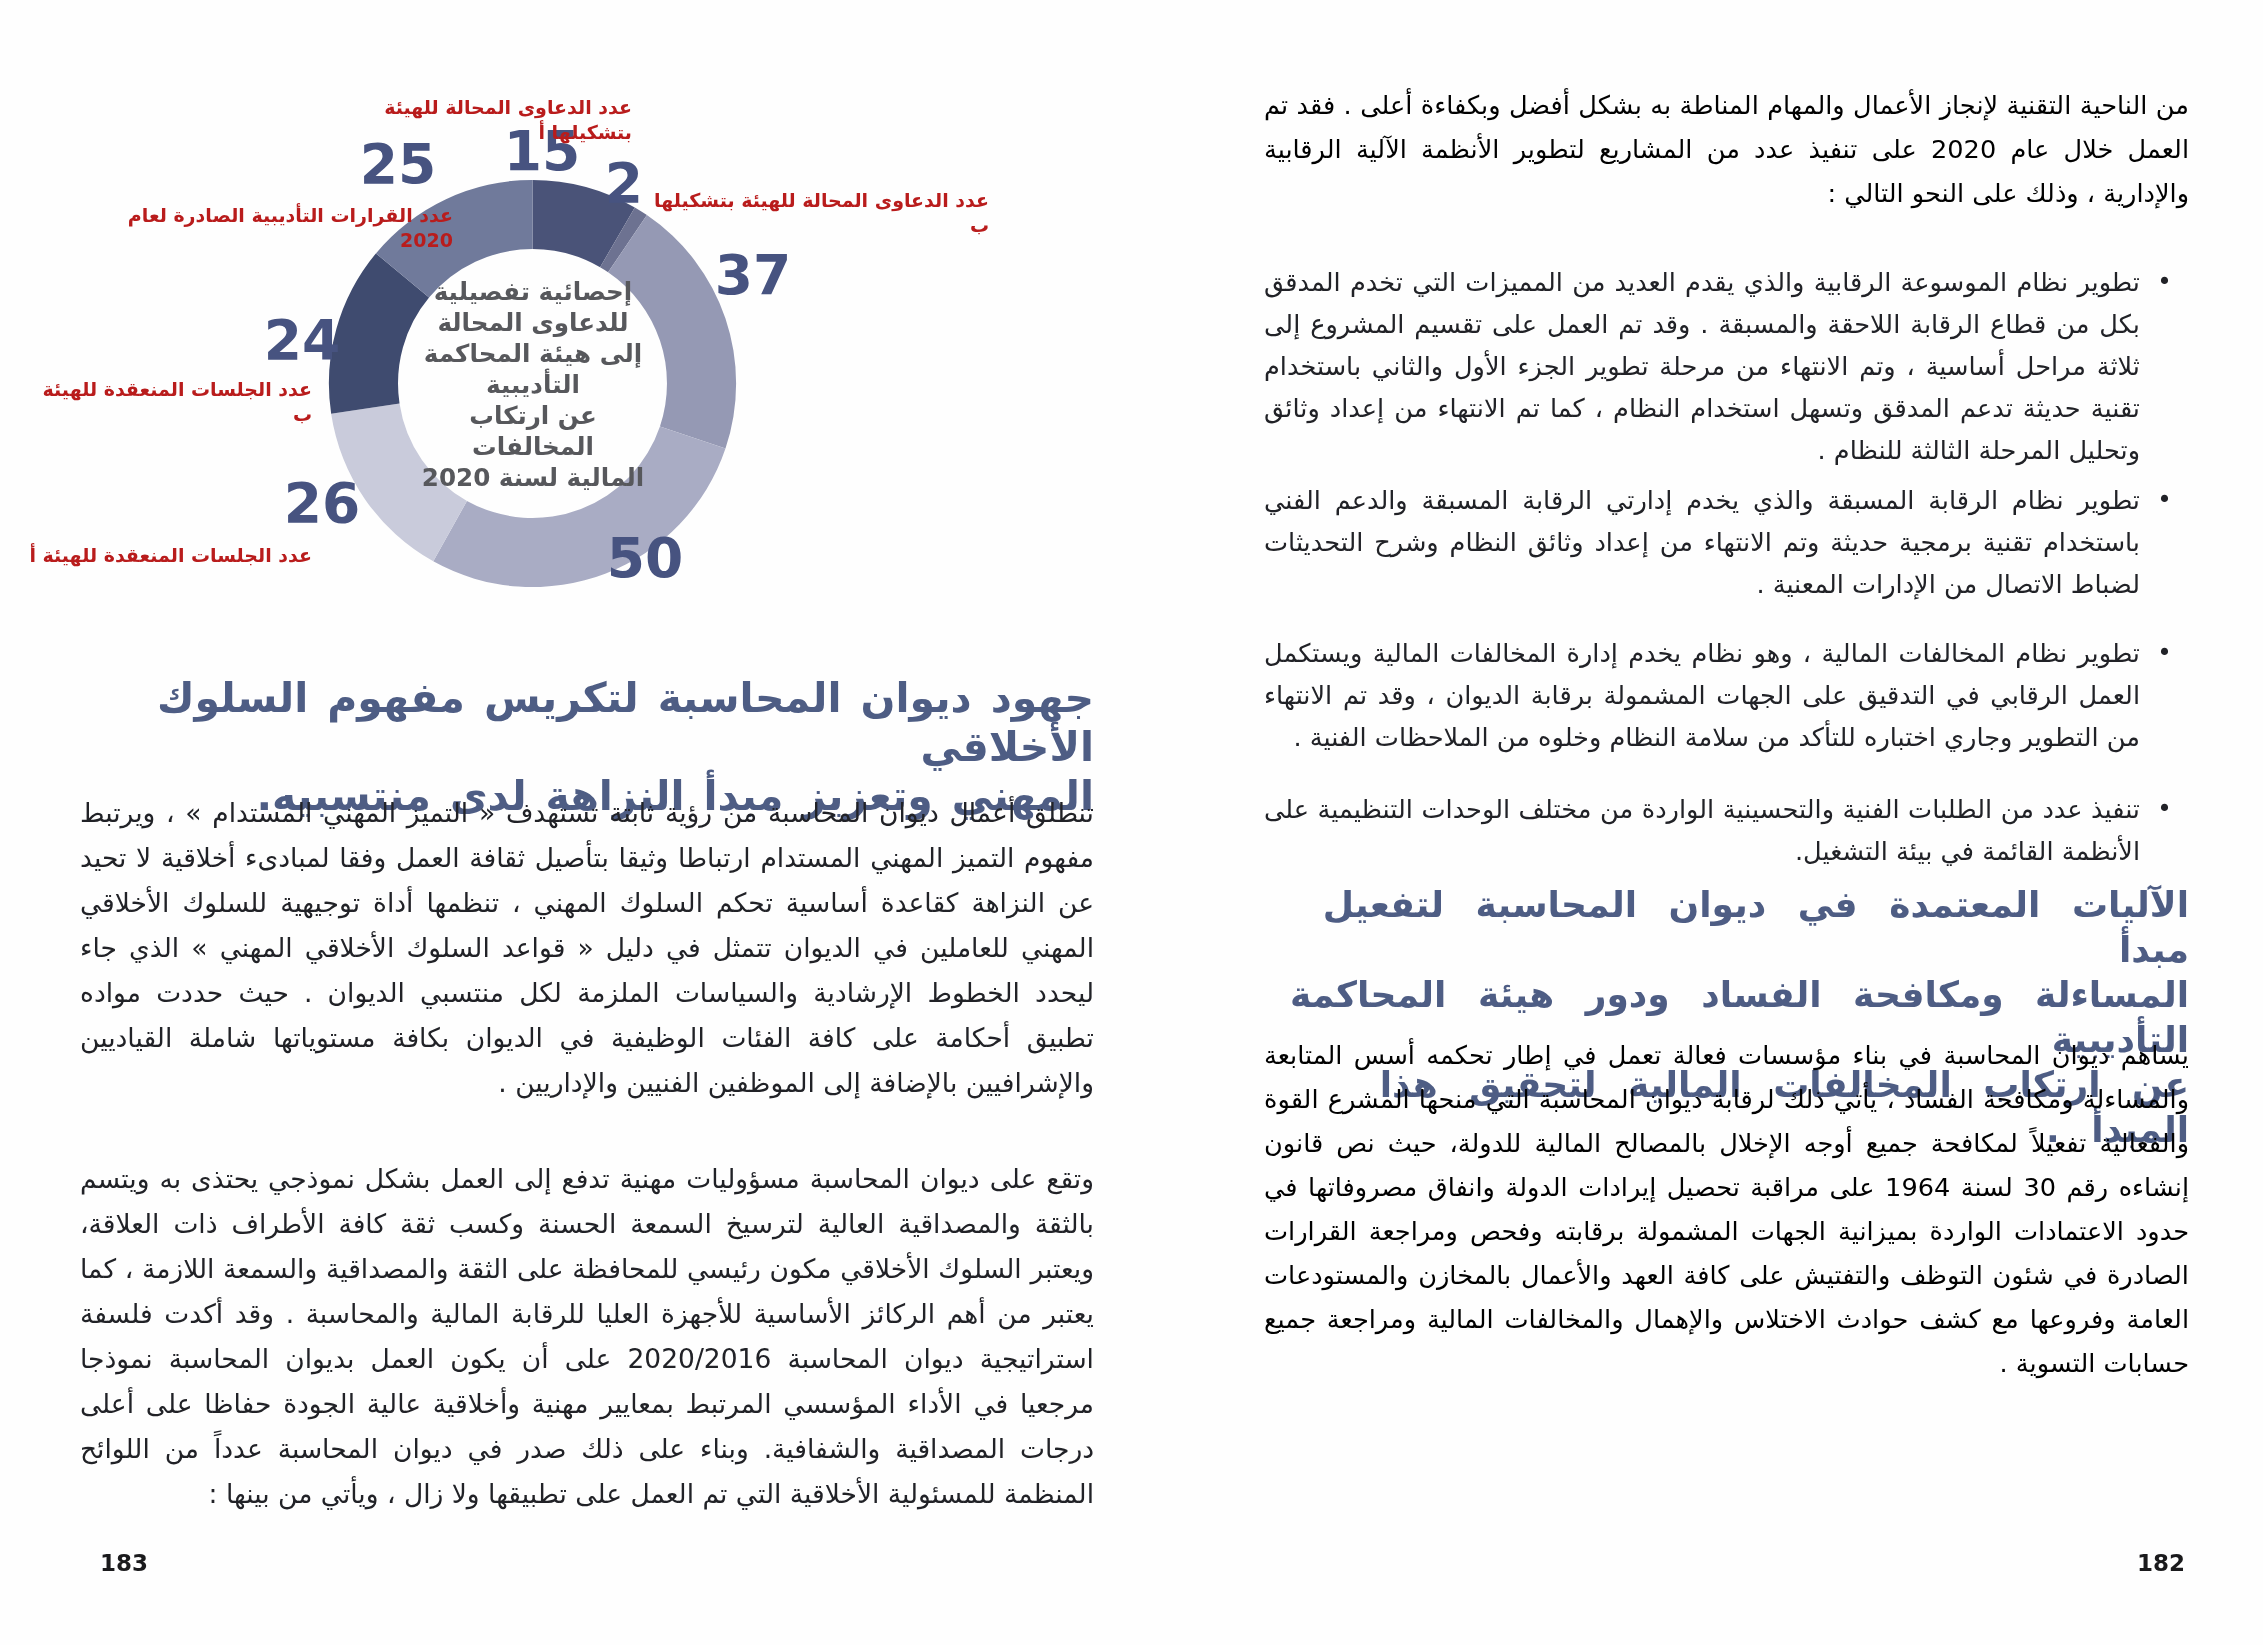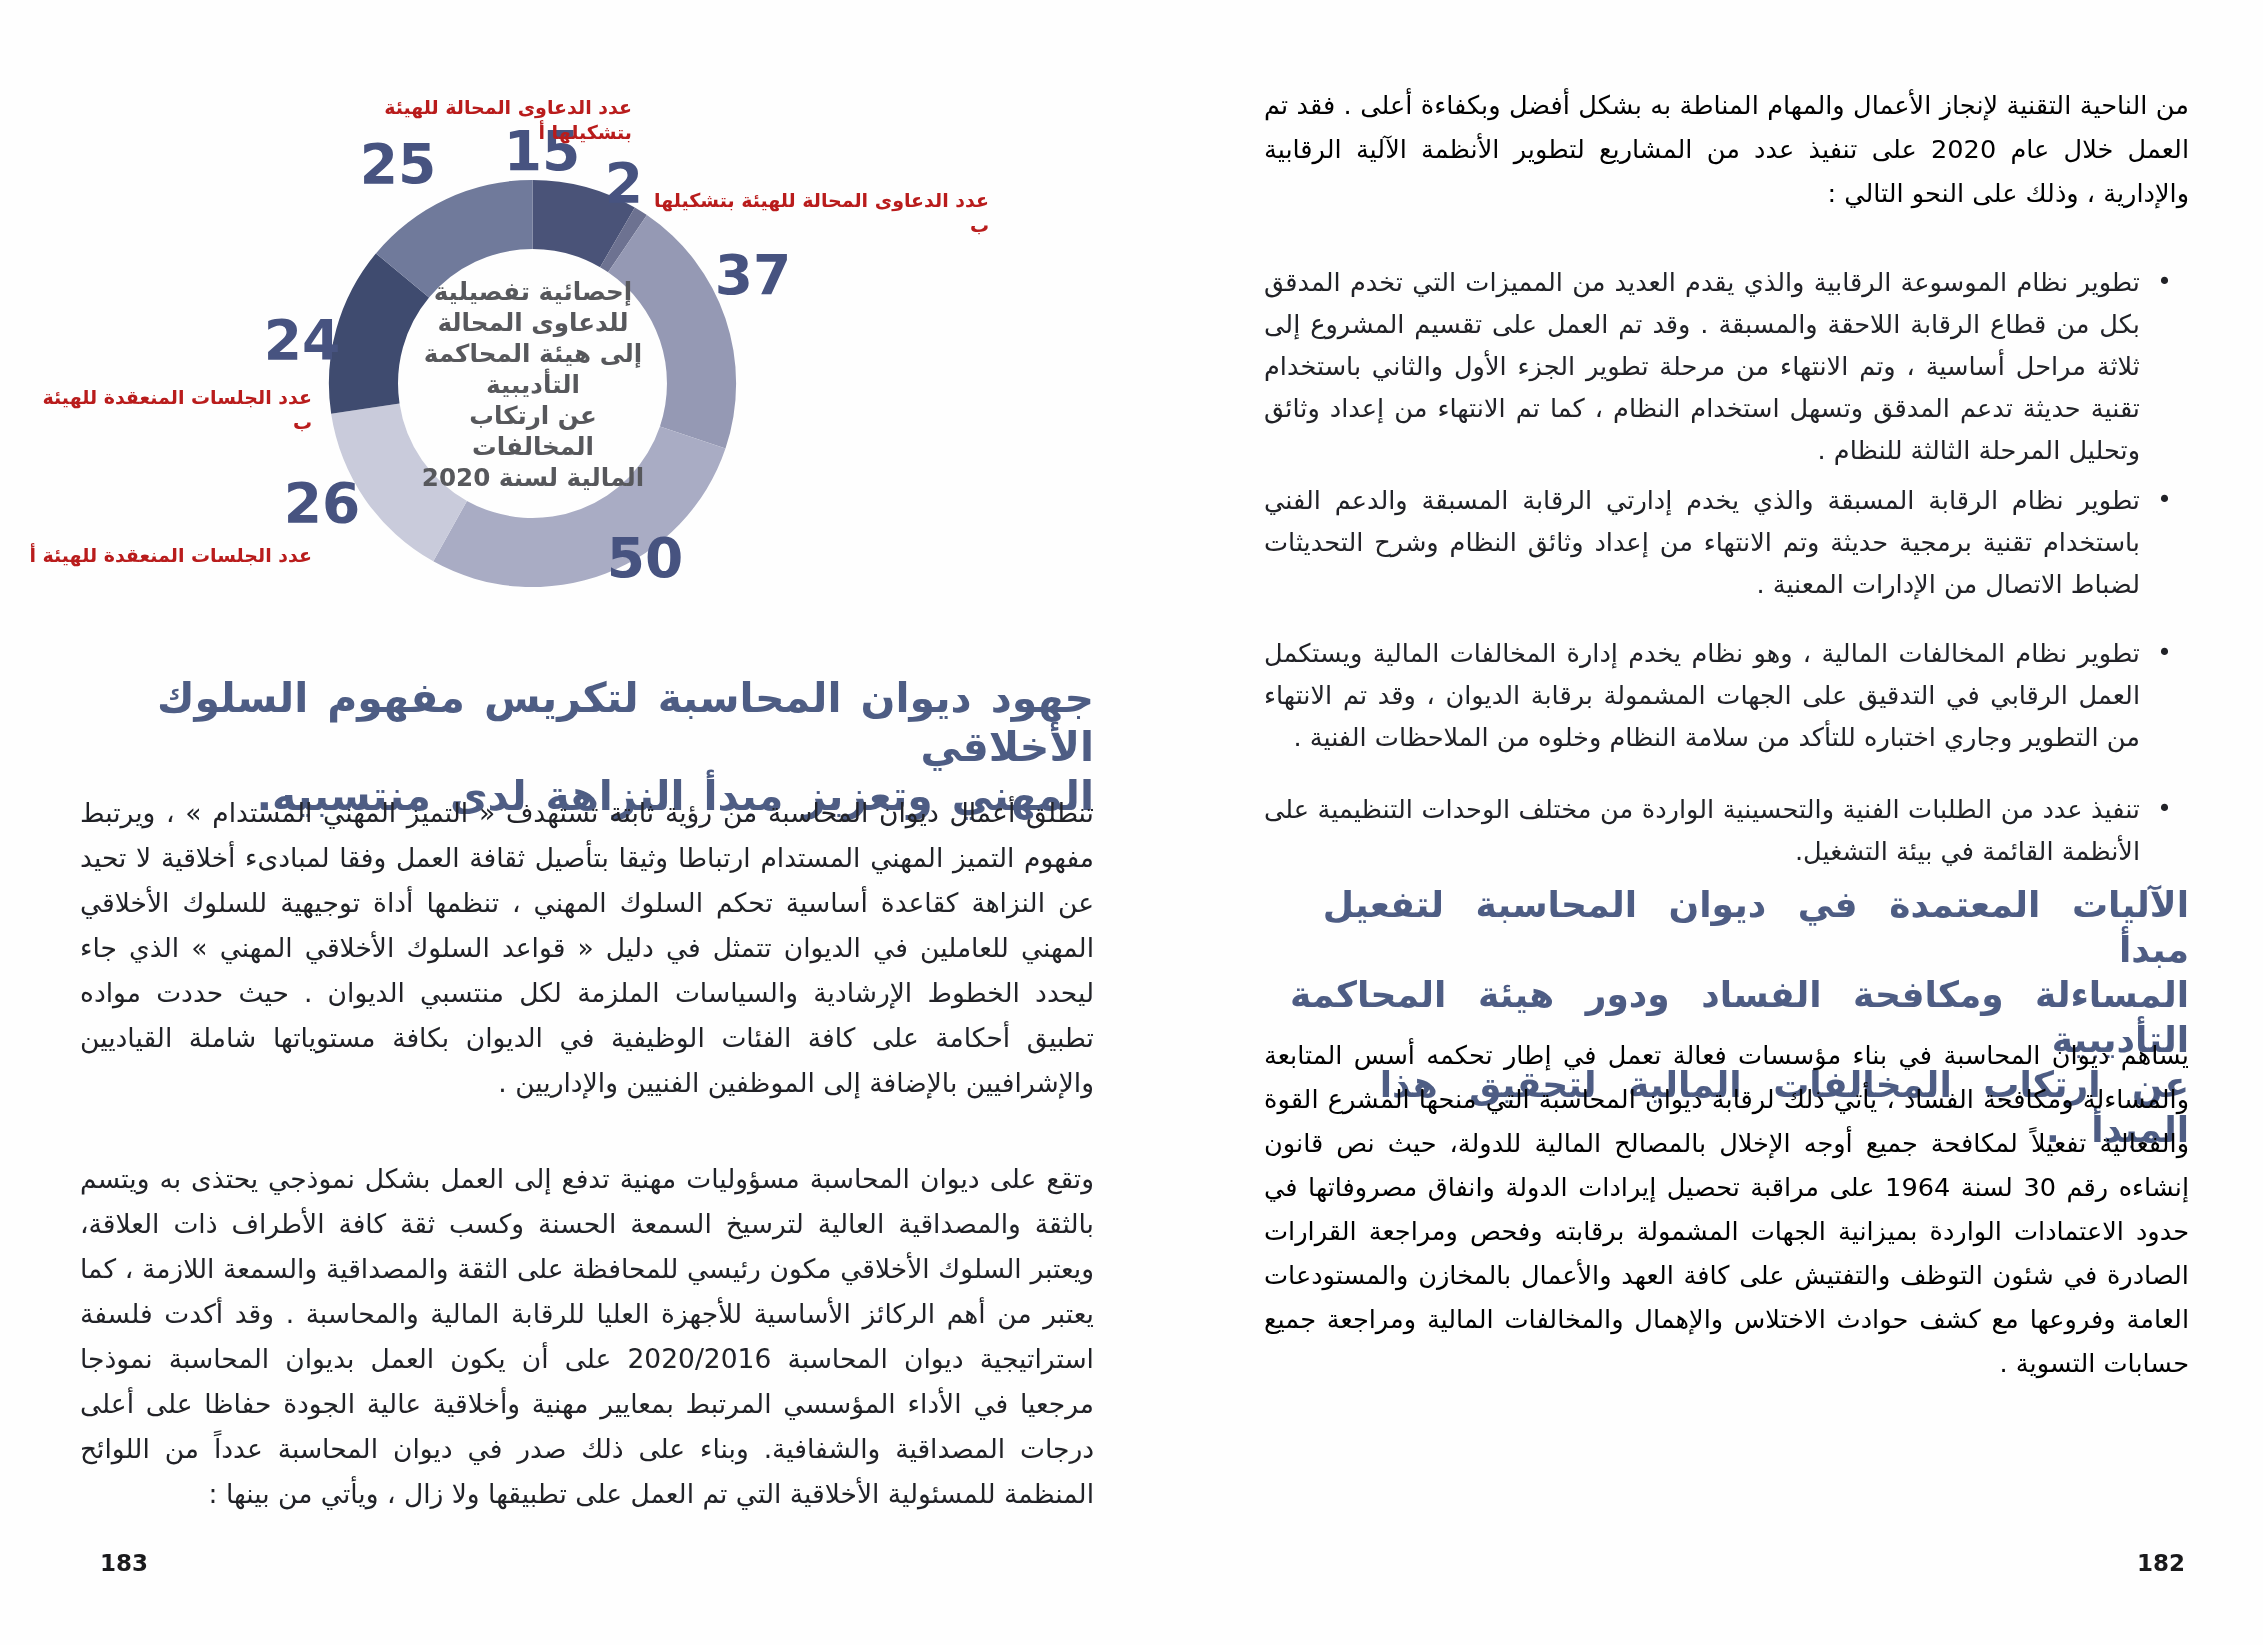--- a/index.html
+++ b/index.html
@@ -24,21 +24,21 @@
   .num-37{left:696px;top:245px;}
   .num-50{left:588px;top:528px;}
   .num-26{left:265px;top:473px;}
   .num-24{left:245px;top:310px;}
   .num-25{left:341px;top:134px;}
   .lbl-a{left:348px;top:95px;width:284px;text-align:right;}
   .lbl-b{left:653px;top:188px;width:336px;text-align:right;}
   .lbl-c{left:653px;top:301px;width:326px;text-align:right;}
   .lbl-d{left:700px;top:547px;width:331px;text-align:right;line-height:25.6px;}
   .lbl-e{left:28px;top:543px;width:284px;text-align:right;}
-  .lbl-f{left:28px;top:385px;width:284px;text-align:right;}
+  .lbl-f{left:28px;top:377px;width:284px;text-align:right;}
   .lbl-g{left:93px;top:203px;width:360px;text-align:right;}
 
   
   .lheading{position:absolute;left:80px;top:674px;width:1014px;direction:rtl;text-align:right;
     white-space:pre-line;font-size:41px;line-height:49px;font-weight:700;color:#4e5d84;word-spacing:4.7px;}
   .lpara{position:absolute;left:80px;width:1014px;direction:rtl;text-align:justify;
     font-size:26.5px;line-height:45px;color:#212227;}
   .lp1{top:790px;}
   .lp2{top:1156px;}
   .rpara{text-align:justify;font-size:25.6px;line-height:44px;position:absolute;left:132px;width:925px;direction:rtl;}
@@ -89,20 +89,21 @@
       <div class="seg-num num-37">37</div>
       <div class="seg-num num-50">50</div>
       <div class="seg-num num-26">26</div>
       <div class="seg-num num-24">24</div>
       <div class="seg-num num-25">25</div>
 
       <div class="seg-lbl lbl-a">عدد الدعاوى المحالة للهيئة بتشكيلها أ</div>
       <div class="seg-lbl lbl-b">عدد الدعاوى المحالة للهيئة بتشكيلها ب</div>
       <div class="seg-lbl lbl-e">عدد الجلسات المنعقدة للهيئة أ</div>
       <div class="seg-lbl lbl-f">عدد الجلسات المنعقدة للهيئة ب</div>
+      <div class="seg-lbl lbl-g">عدد القرارات التأديبية الصادرة لعام 2020</div>
     </div>
 
     <div class="lheading">جهود ديوان المحاسبة لتكريس مفهوم السلوك الأخلاقي
 المهني وتعزيز مبدأ النزاهة لدى منتسبيه.</div>
 
     <div class="lpara lp1">تنطلق أعمال ديوان المحاسبة من رؤية ثابتة تستهدف « التميز المهني المستدام » ، ويرتبط مفهوم التميز المهني المستدام ارتباطا وثيقا بتأصيل ثقافة العمل وفقا لمبادىء أخلاقية لا تحيد عن النزاهة كقاعدة أساسية تحكم السلوك المهني ، تنظمها أداة توجيهية للسلوك الأخلاقي المهني للعاملين في الديوان تتمثل في دليل « قواعد السلوك الأخلاقي المهني » الذي جاء ليحدد الخطوط الإرشادية والسياسات الملزمة لكل منتسبي الديوان . حيث حددت مواده تطبيق أحكامة على كافة الفئات الوظيفية في الديوان بكافة مستوياتها شاملة القياديين والإشرافيين بالإضافة إلى الموظفين الفنيين والإداريين .</div>
     <div class="lpara lp2">وتقع على ديوان المحاسبة مسؤوليات مهنية تدفع إلى العمل بشكل نموذجي يحتذى به ويتسم بالثقة والمصداقية العالية لترسيخ السمعة الحسنة وكسب ثقة كافة الأطراف ذات العلاقة، ويعتبر السلوك الأخلاقي مكون رئيسي للمحافظة على الثقة والمصداقية والسمعة اللازمة ، كما يعتبر من أهم الركائز الأساسية للأجهزة العليا للرقابة المالية والمحاسبة . وقد أكدت فلسفة استراتيجية ديوان المحاسبة 2020/2016 على أن يكون العمل بديوان المحاسبة نموذجا مرجعيا في الأداء المؤسسي المرتبط بمعايير مهنية وأخلاقية عالية الجودة  حفاظا على أعلى درجات المصداقية والشفافية. وبناء على ذلك صدر في ديوان المحاسبة عدداً من اللوائح المنظمة للمسئولية الأخلاقية التي تم العمل على تطبيقها ولا زال ، ويأتي من بينها :</div>
   </div>
 
   <div class="page page-right">

